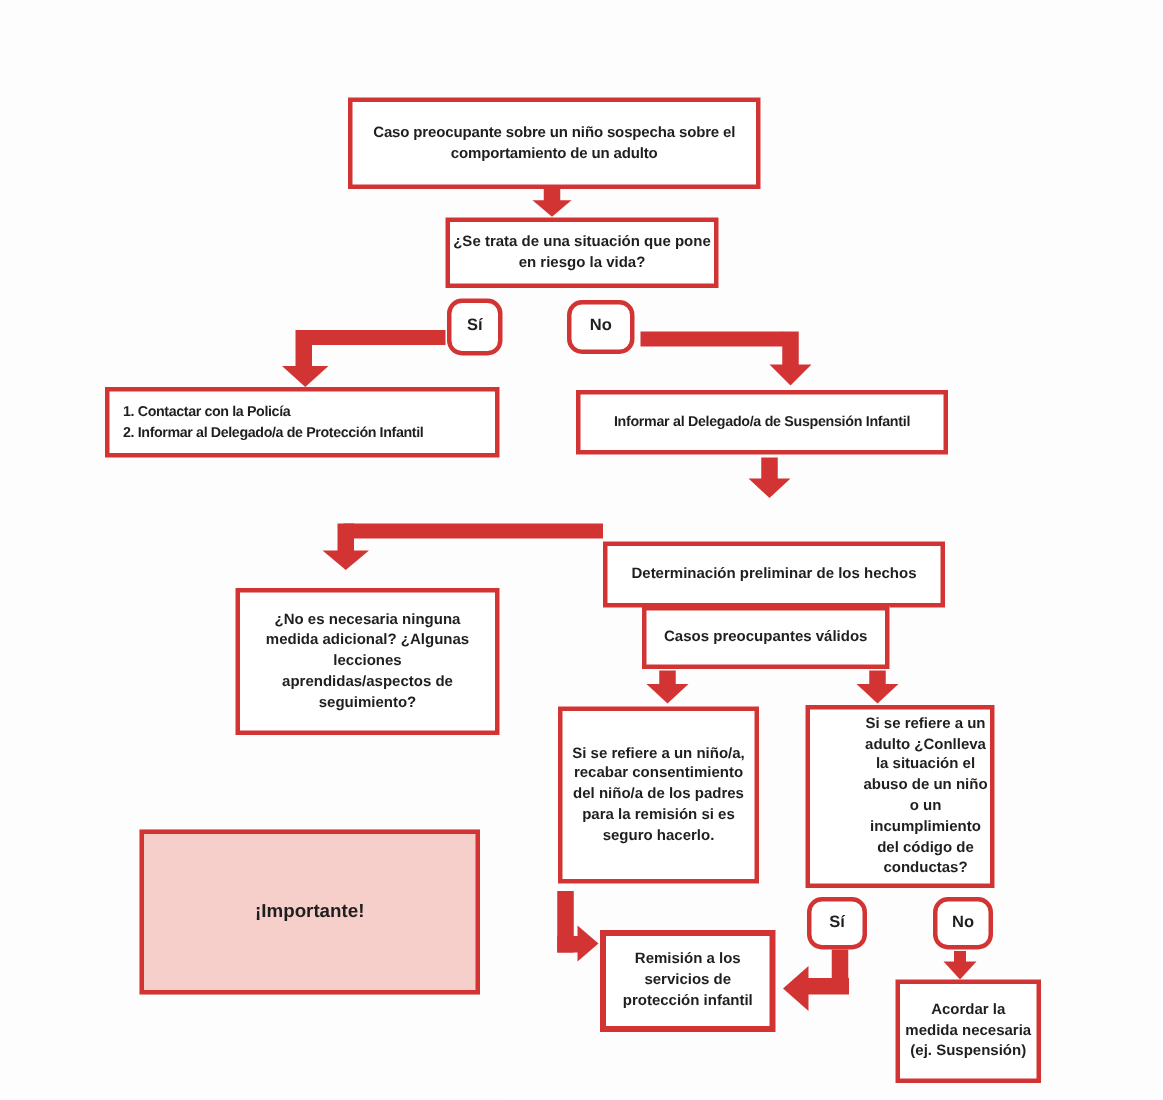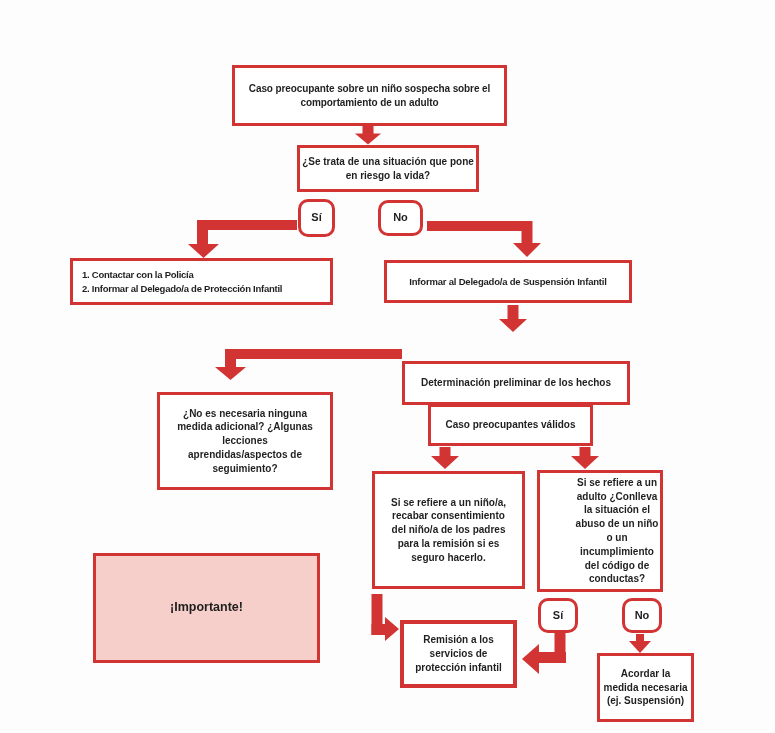--- a/index.html
+++ b/index.html
@@ -121,24 +121,24 @@
 
   <div class="node" style="left:402px;top:336px;width:228px;height:44px;margin-top:25px;">
     <span class="txt nowrap">Determinación preliminar de los hechos</span>
   </div>
 
   <div class="node" style="left:157px;top:380px;width:176px;height:98px;margin-top:12px;">
     <span class="txt" style="max-width:142px;">¿No es necesaria ninguna medida adicional? ¿Algunas lecciones aprendidas/aspectos de seguimiento?</span>
   </div>
 
   <div class="node" style="left:428px;top:404px;width:165px;height:42px;">
-    <span class="txt nowrap">Caso preocupantes válidos</span>
+    <span class="txt nowrap">Casos preocupantes válidos</span>
   </div>
 
-  <div class="node" style="left:372px;top:471px;width:153px;height:118px;">
+  <div class="node" style="left:372px;top:471px;width:134px;height:118px;">
     <span class="txt" style="max-width:127px;">Si se refiere a un niño/a, recabar consentimiento del niño/a de los padres para la remisión si es seguro hacerlo.</span>
   </div>
 
   <div class="node" style="left:537px;top:470px;width:126px;height:122px;">
     <span class="txt" style="max-width:112px;margin-left:34px;">Si se refiere a un adulto ¿Conlleva la situación el abuso de un niño o un incumplimiento del código de conductas?</span>
   </div>
 
   <div class="node rounded" style="left:538px;top:598px;width:40px;height:35px;">
     <span class="txt">Sí</span>
   </div>

